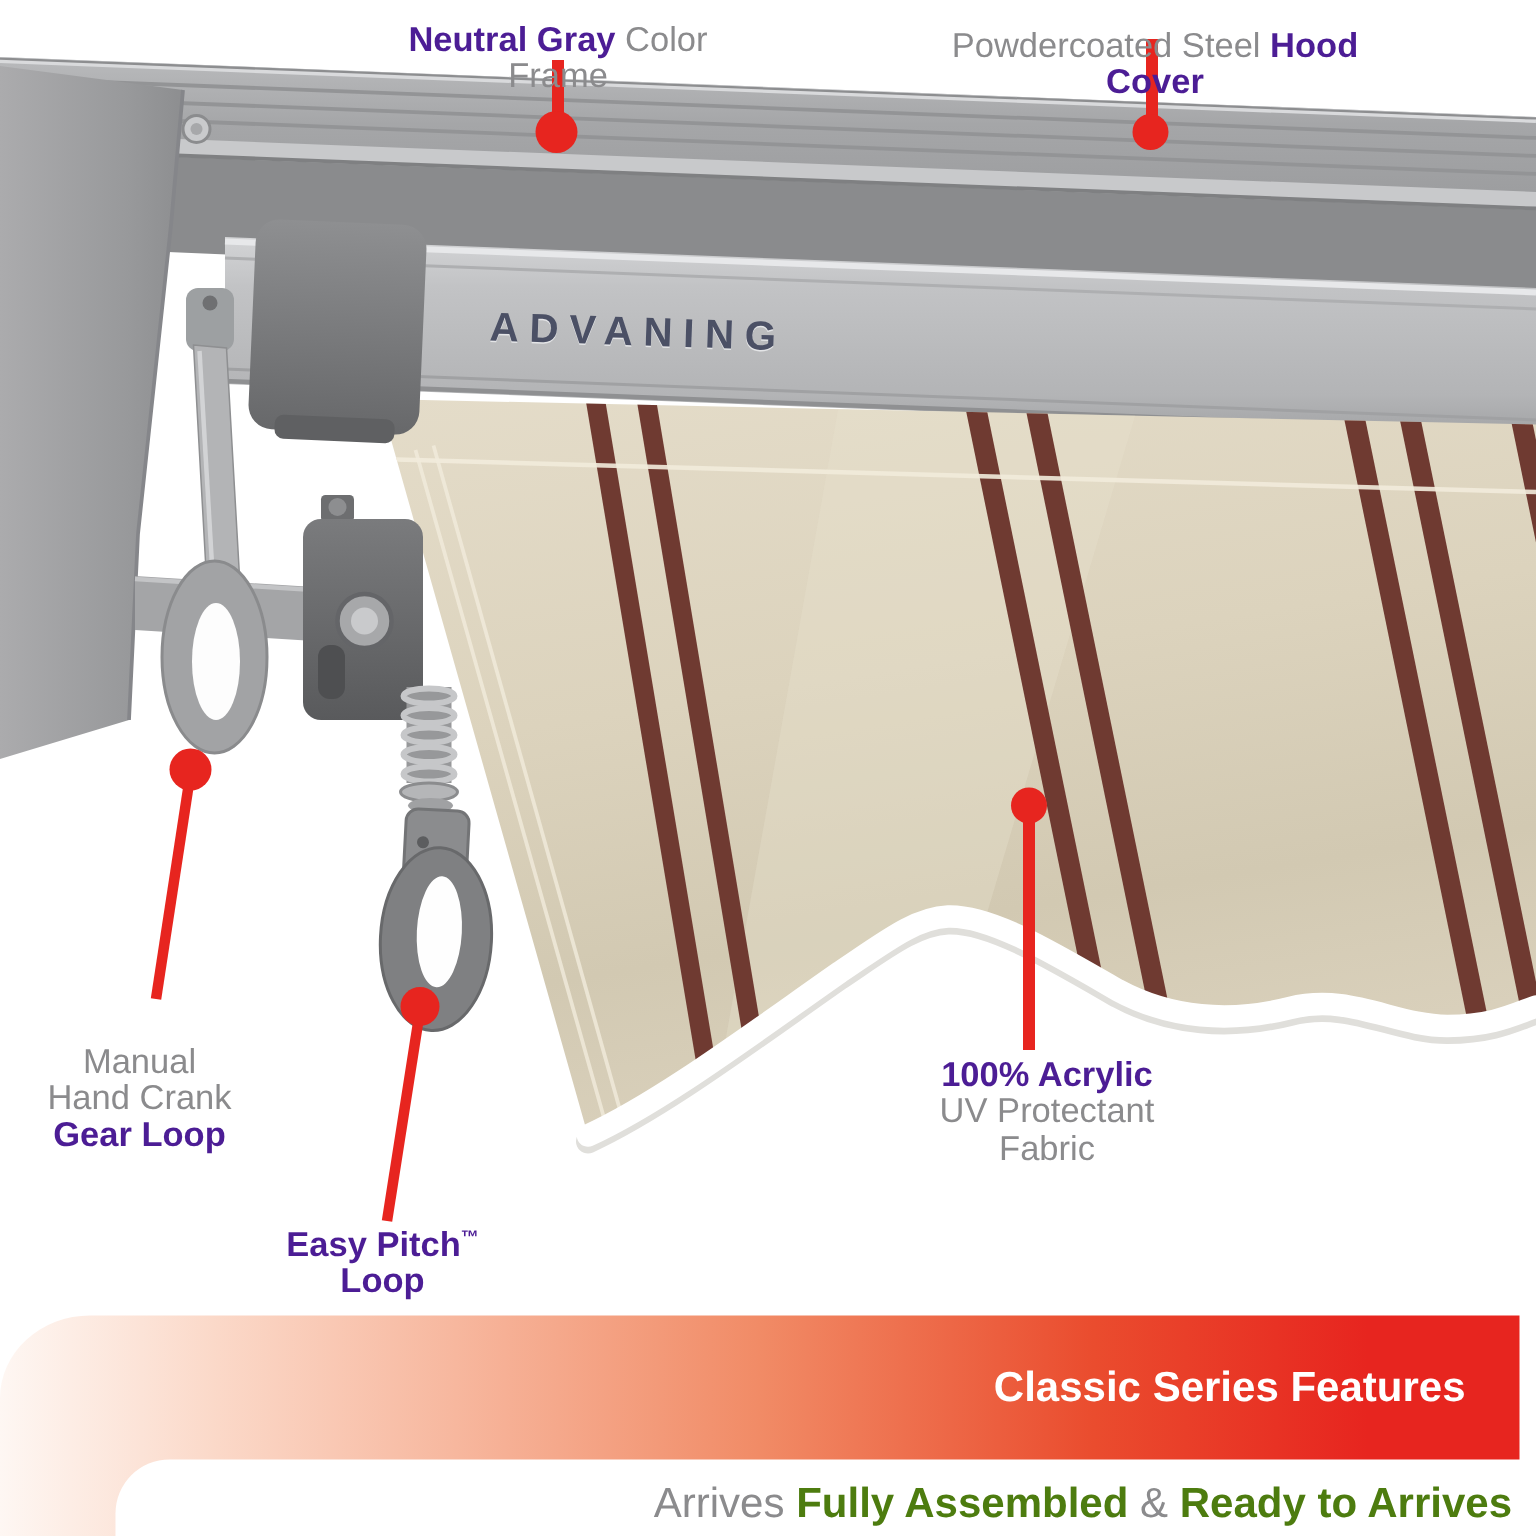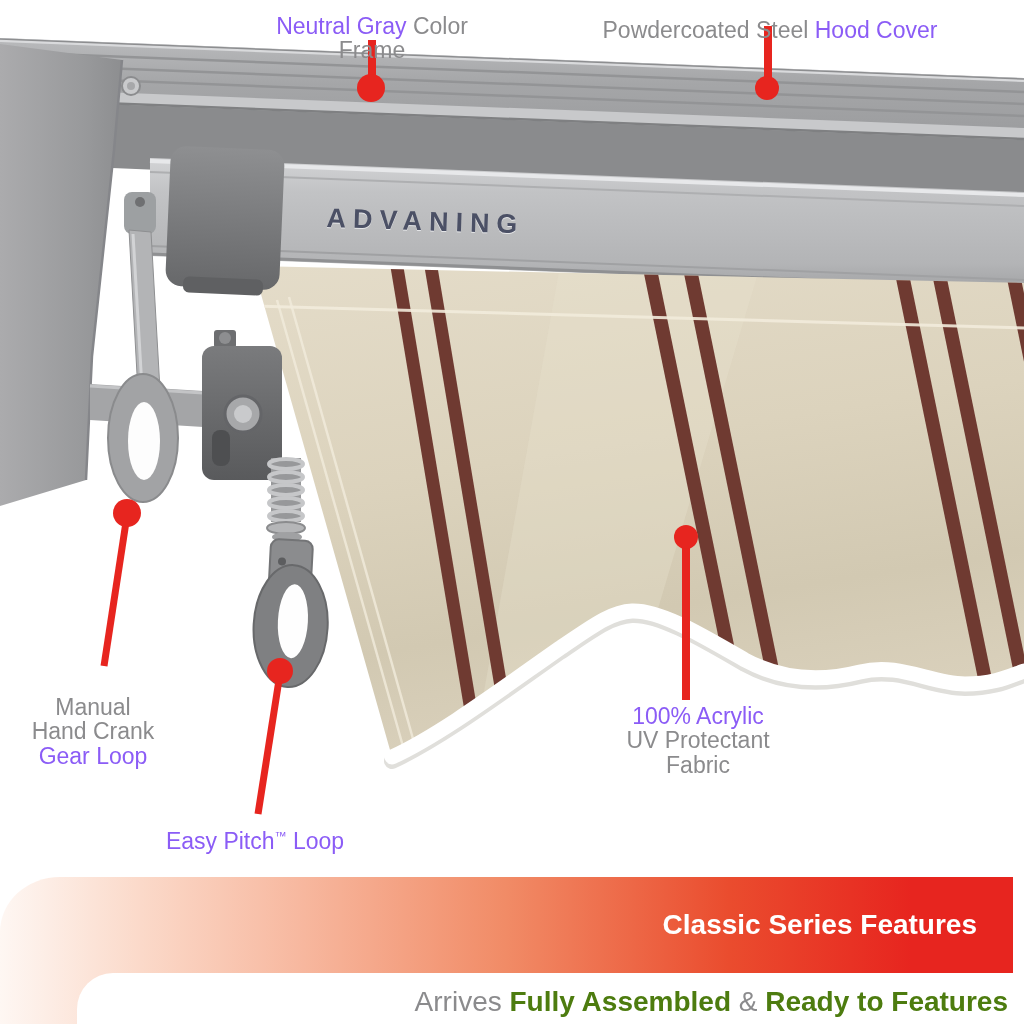--- a/index.html
+++ b/index.html
@@ -1,20 +1,20 @@
 <!DOCTYPE html>
 <html><head>
 <meta charset="utf-8">
 <style>
   html,body{margin:0;padding:0;background:#ffffff;}
   #stage{position:relative;width:1024px;height:1024px;background:#ffffff;overflow:hidden;
          font-family:"Liberation Sans",sans-serif;}
   #awning-svg{position:absolute;left:0;top:0;}
   .callout{position:absolute;text-align:center;font-size:23px;line-height:1.06;color:#8b8b8d;}
-  .t-dark{color:#8b5cf6;font-weight:normal;}
+  .t-dark{color:#4c1d95;font-weight:bold;}
   .t-gray{color:#8b8b8d;font-weight:normal;}
   .tm{font-size:12px;vertical-align:super;}
   #brand-logo{position:absolute;left:327px;top:203px;width:230px;
       font-size:27px;font-weight:bold;letter-spacing:7px;color:#4b5065;
       transform:rotate(1.9deg);transform-origin:left top;
       text-shadow:0 1px 0 #e4e5e7;}
   #banner-red{position:absolute;left:0;top:877px;width:1013px;height:147px;
       border-top-left-radius:60px 55px;
       background:linear-gradient(90deg,#fef7f3 0%,#fbd9c9 14%,#f7b79e 30%,#f18b66 50%,#ea4c2e 72%,#e7251f 90%);}
   #banner-white{position:absolute;left:77px;top:973px;width:947px;height:51px;
@@ -210,35 +210,35 @@
     <span class="t-gray">Powdercoated Steel</span>
     <span class="t-dark">Hood Cover</span>
   </div>
 
   <div class="callout" style="left:13px;top:695px;width:160px;">
     <div class="t-gray">Manual</div>
     <div class="t-gray">Hand Crank</div>
     <div class="t-dark">Gear Loop</div>
   </div>
 
-  <div class="callout" style="left:165px;top:817px;width:180px;margin-top:12px;">
+  <div class="callout" style="left:165px;top:817px;width:180px;">
     <span class="t-dark">Easy Pitch</span><sup class="tm t-dark">™</sup>
     <span class="t-dark">Loop</span>
   </div>
 
   <div class="callout" style="left:608px;top:688px;width:180px;margin-top:16px;">
     <div class="t-dark">100% Acrylic</div>
     <div class="t-gray">UV Protectant</div>
     <div class="t-gray">Fabric</div>
   </div>
 
   <div id="banner-red"></div>
   <div id="banner-white"></div>
   <div id="banner-title">Classic Series Features</div>
 
   <div id="footer-tagline">
     <span>Arrives</span>
     <b>Fully Assembled</b>
     <span>&amp;</span>
-    <b>Ready to Features</b>
+    <b>Ready to Arrives</b>
   </div>
 
 </div>
 
 </body></html>

